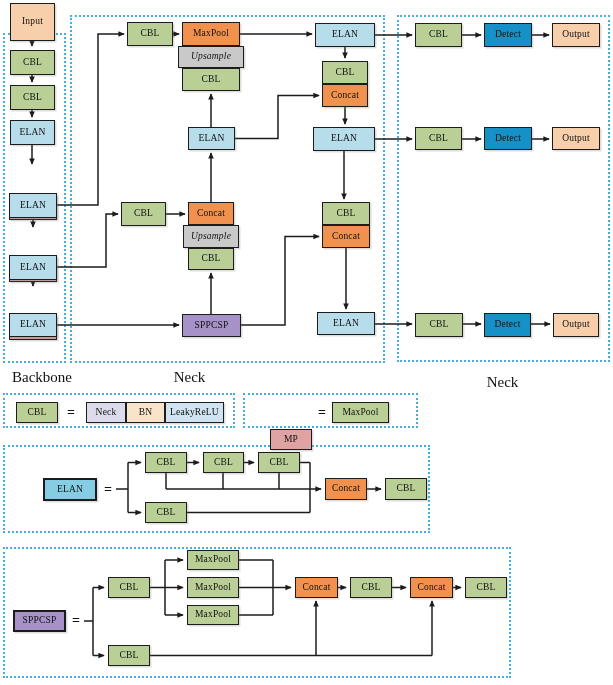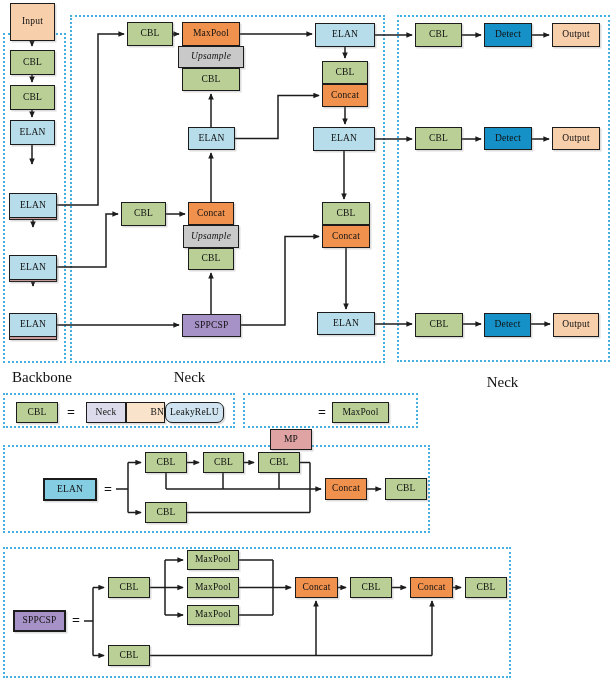--- a/index.html
+++ b/index.html
@@ -240,24 +240,24 @@
   <div class="seclabel" style="left:162px;top:369px;width:55px;">Neck</div>
   <div class="seclabel" style="left:475px;top:374px;width:55px;">Neck</div>
 
   <div class="box green" style="left:16px;top:402px;width:42px;height:21px;">
       <span>CBL</span>
     </div>
   <div class="eq" style="left:62px;top:402px;width:18px;height:21px;">=</div>
   <div class="box lav" style="left:86px;top:402px;width:40px;height:21px;">
       <span>Neck</span>
     </div>
-  <div class="box bnp" style="left:126px;top:402px;width:39px;height:21px;justify-content:flex-end;">
+  <div class="box bnp" style="left:126px;top:402px;width:39px;height:21px;">
       <span>BN</span>
     </div>
-  <div class="box lblue" style="left:165px;top:402px;width:59px;height:21px;border-radius:7px;">
+  <div class="box lblue" style="left:165px;top:402px;width:59px;height:21px;">
       <span>LeakyReLU</span>
     </div>
   <div class="box pink" style="left:270px;top:402px;width:42px;height:21px;">
       <span>MP</span>
     </div>
   <div class="eq" style="left:314px;top:402px;width:16px;height:21px;">=</div>
   <div class="box green" style="left:332px;top:402px;width:57px;height:21px;">
       <span>MaxPool</span>
     </div>
 

